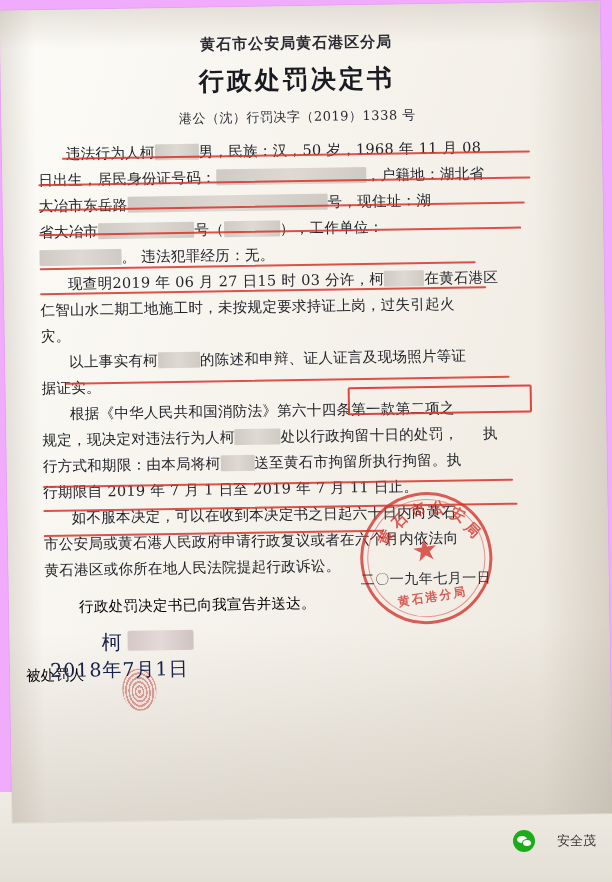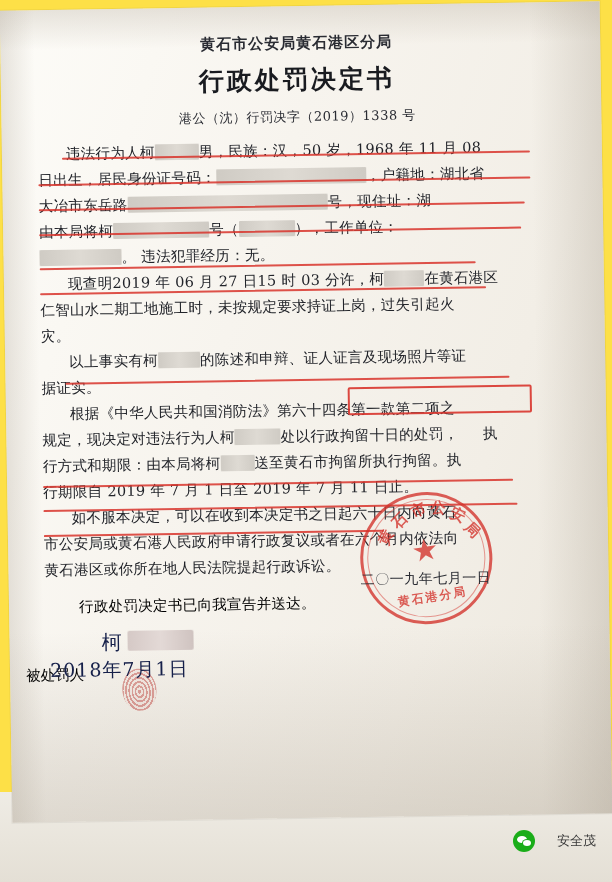--- a/index.html
+++ b/index.html
@@ -11,21 +11,21 @@
     width: 612px;
     height: 882px;
     overflow: hidden;
     font-family: "DejaVu Serif", "Liberation Serif", serif;
   }
 
   #page {
     position: relative;
     width: 612px;
     height: 882px;
-    background: #fde047;
+    background: #f0abfc;
     overflow: hidden;
   }
 
   
   #paper {
     position: absolute;
     left: 6px;
     top: 6px;
     width: 600px;
     height: 812px;
@@ -314,21 +314,21 @@
         <p class="para indent">
           <span>违法行为人柯</span><span class="redact" style="width:44px"></span><span>男，民族：汉，50 岁，1968 年 11 月 08</span>
         </p>
         <p class="para">
           <span>日出生，居民身份证号码：</span><span class="redact" style="width:150px"></span><span>，户籍地：湖北省</span>
         </p>
         <p class="para">
           <span>大冶市东岳路</span><span class="redact" style="width:200px"></span><span>号，现住址：湖</span>
         </p>
         <p class="para">
-          <span>由本局将柯</span><span class="redact" style="width:96px"></span><span>号（</span><span class="redact" style="width:56px"></span><span>），工作单位：</span>
+          <span>省大冶市</span><span class="redact" style="width:96px"></span><span>号（</span><span class="redact" style="width:56px"></span><span>），工作单位：</span>
         </p>
         <p class="para">
           <span class="redact" style="width:82px"></span><span>。</span>
           <span>违法犯罪经历：无。</span>
         </p>
 
         <p class="para indent">
           <span>现查明2019 年 06 月 27 日15 时 03 分许，柯</span><span class="redact" style="width:40px"></span><span>在黄石港区</span>
         </p>
         <p class="para">

